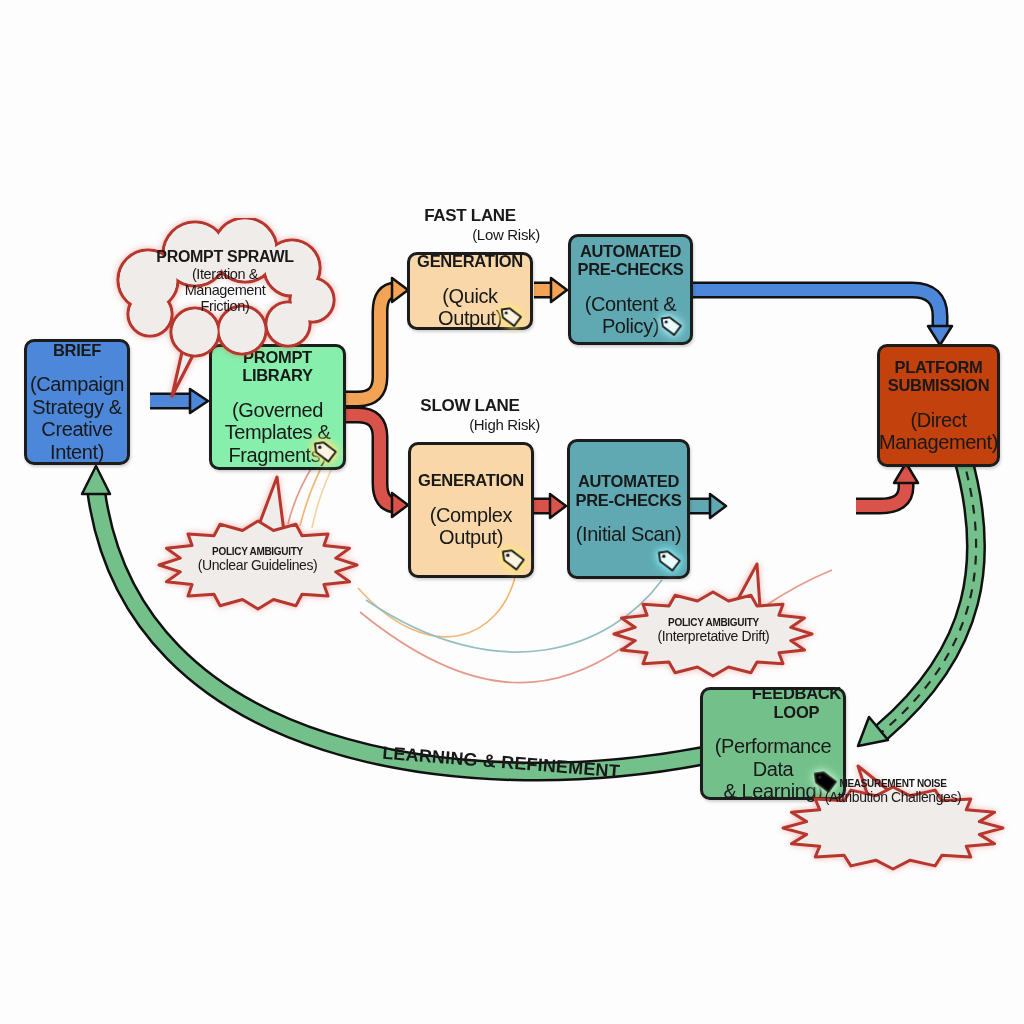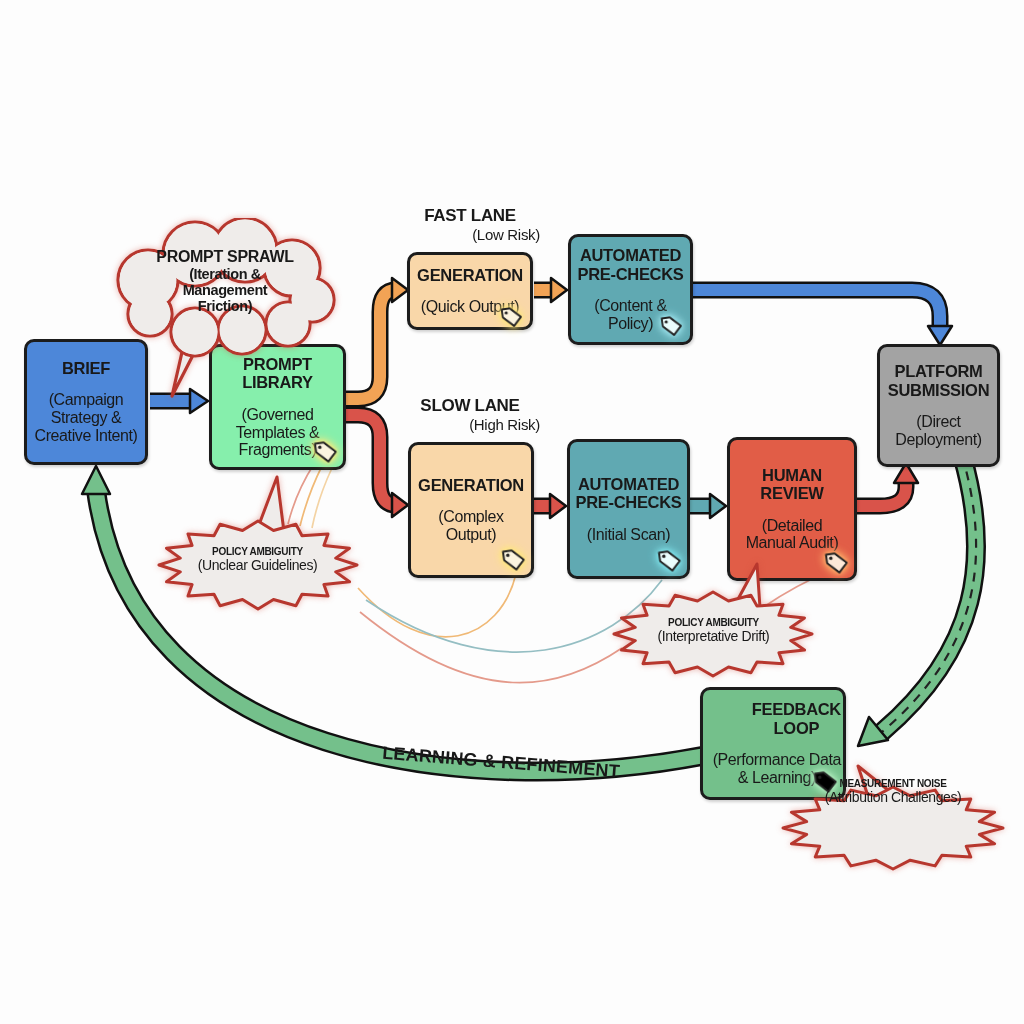--- a/index.html
+++ b/index.html
@@ -5,21 +5,21 @@
   html,body{margin:0;padding:0;background:#fff;}
   .stage{position:relative;width:1024px;height:1024px;background:#fdfdfd;overflow:hidden;
          font-family:"Liberation Sans",sans-serif;color:#191919;}
   .layer{position:absolute;left:0;top:0;}
   
   .node{position:absolute;border:3px solid #1c1c1c;border-radius:10px;
         display:flex;flex-direction:column;align-items:center;justify-content:center;
         text-align:center;box-sizing:border-box;padding:17px 2px;
         box-shadow:1px 2px 3px rgba(0,0,0,.18);}
   .node-title{font-weight:700;font-size:16.5px;line-height:1.12;letter-spacing:-.3px;white-space:pre-line;}
-  .node-sub{font-weight:400;font-size:16px;line-height:1.12;letter-spacing:-.4px;white-space:pre-line;margin-top:14px;}
+  .node-sub{font-weight:400;font-size:20px;line-height:1.12;letter-spacing:-.4px;white-space:pre-line;margin-top:14px;}
   
   .lane{position:absolute;text-align:center;}
   .lane-title{font-weight:700;font-size:17px;letter-spacing:-.3px;}
   .lane-sub{font-weight:400;font-size:15px;letter-spacing:-.3px;text-align:right;}
   
   .callout-text{position:absolute;text-align:center;z-index:6;}
   .callout-title{font-weight:700;font-size:10px;letter-spacing:-.3px;white-space:pre-line;}
   .callout-sub{font-weight:400;font-size:14px;letter-spacing:-.4px;white-space:pre-line;}
   .curve-label{position:absolute;font-weight:700;font-size:18px;letter-spacing:.2px;
                transform:rotate(4.5deg);white-space:nowrap;}
@@ -110,21 +110,21 @@
 
   <div class="lane" style="left:400px;top:206px;width:140px;">
     <div class="lane-title">FAST LANE</div>
     <div class="lane-sub">(Low Risk)</div>
   </div>
   <div class="lane" style="left:400px;top:396px;width:140px;">
     <div class="lane-title">SLOW LANE</div>
     <div class="lane-sub">(High Risk)</div>
   </div>
 
-  <div class="node" style="left: 24px; top: 339px; width: 124px; height: 126px; background: rgb(77, 135, 217);">
+  <div class="node" style="left: 24px; top: 339px; width: 106px; height: 126px; background: rgb(77, 135, 217);">
     <div class="node-title">BRIEF</div>
     <div class="node-sub">(Campaign
 Strategy &amp;
 Creative Intent)</div>
   </div>
 
   <div class="node" style="left: 209px; top: 344px; width: 137px; height: 126px; --glow: #ffe87a; background: #86efac;">
     <div class="node-title">PROMPT
 LIBRARY</div>
     <div class="node-sub">(Governed
@@ -179,38 +179,26 @@
 PRE-CHECKS</div>
     <div class="node-sub">(Initial Scan)</div>
     <span class="tag">
       <svg viewBox="0 0 24 24" width="26" height="26">
           <path d="M3 3 h8 l10 10 -8 8 -10 -10 z" fill="#eafdfd" stroke="#222" stroke-width="1.8" stroke-linejoin="round"></path>
           <circle cx="7" cy="7" r="1.6" fill="#222"></circle>
         </svg>
     </span>
   </div>
 
-  <div class="node" style="left: 727px; top: 437px; width: 130px; height: 144px; --glow: #ffb36b; background: rgb(225, 93, 71);">
-    <div class="node-title">HUMAN
-REVIEW</div>
-    <div class="node-sub">(Detailed
-Manual Audit)</div>
-    <span class="tag">
-      <svg viewBox="0 0 24 24" width="26" height="26">
-          <path d="M3 3 h8 l10 10 -8 8 -10 -10 z" fill="#fde9d8" stroke="#222" stroke-width="1.8" stroke-linejoin="round"></path>
-          <circle cx="7" cy="7" r="1.6" fill="#222"></circle>
-        </svg>
-    </span>
-  </div>
-
-  <div class="node" style="left: 877px; top: 344px; width: 123px; height: 123px; background: #a3a3a3;">
+
+  <div class="node" style="left: 877px; top: 344px; width: 123px; height: 123px; background: #c2410c;">
     <div class="node-title">PLATFORM
 SUBMISSION</div>
     <div class="node-sub">(Direct
-Deployment)</div>
+Management)</div>
   </div>
 
   <div class="node" style="left: 700px; top: 687px; width: 146px; height: 113px; --glow: #b5f0c2; background: rgb(116, 192, 139); align-items: flex-end;">
     <div class="node-title">FEEDBACK
 LOOP</div>
     <div class="node-sub">(Performance Data
 &amp; Learning)</div>
     <span class="tag">
       <svg viewBox="0 0 24 24" width="26" height="26">
           <path d="M3 3 h8 l10 10 -8 8 -10 -10 z" fill="#e8fbе0" stroke="#222" stroke-width="1.8" stroke-linejoin="round"></path>
@@ -257,21 +245,21 @@
     <polygon class="burst" fill="#efecea" stroke="#b7372e" stroke-width="3" stroke-linejoin="round" points="103.0,36.0 118.5,45.0 140.9,39.2 147.0,50.1 173.0,48.3 168.9,59.3 194.5,61.9 180.7,71.4 202.0,78.0 180.7,84.6 194.5,94.1 168.9,96.7 173.0,107.7 147.0,105.9 140.9,116.8 118.5,111.0 103.0,120.0 87.5,111.0 65.1,116.8 59.0,105.9 33.0,107.7 37.1,96.7 11.5,94.1 25.3,84.6 4.0,78.0 25.3,71.4 11.5,61.9 37.1,59.3 33.0,48.3 59.0,50.1 65.1,39.2 87.5,45.0"></polygon>
   </svg>
 
   <svg class="bubsvg" style="left:778px;top:758px;" width="234" height="116" viewBox="0 0 234 116">
     <polygon points="92,44 120,40 80,8" fill="#efecea" stroke="#b7372e" stroke-width="3" stroke-linejoin="round"></polygon>
     <polygon class="burst" fill="#efecea" stroke="#b7372e" stroke-width="3" stroke-linejoin="round" points="115.0,29.0 132.2,37.8 157.1,32.1 163.9,42.7 192.8,41.0 188.2,51.8 216.6,54.3 201.3,63.6 225.0,70.0 201.3,76.4 216.6,85.7 188.2,88.2 192.8,99.0 163.9,97.3 157.1,107.9 132.2,102.2 115.0,111.0 97.8,102.2 72.9,107.9 66.1,97.3 37.2,99.0 41.8,88.2 13.4,85.7 28.7,76.4 5.0,70.0 28.7,63.6 13.4,54.3 41.8,51.8 37.2,41.0 66.1,42.7 72.9,32.1 97.8,37.8"></polygon>
   </svg>
 
   <div class="callout-text" style="left:125px;top:248px;width:200px;">
     <div class="callout-title" style="font-size:16px;">PROMPT SPRAWL</div>
-    <div class="callout-sub" style="font-size:14.5px;font-weight:bold;">(Iteration &amp;
+    <div class="callout-sub" style="font-size:14.5px;">(Iteration &amp;
 Management
 Friction)</div>
   </div>
 
   <div class="callout-text" style="left:160px;top:546px;width:195px;">
     <div class="callout-title">POLICY AMBIGUITY</div>
     <div class="callout-sub">(Unclear Guidelines)</div>
   </div>
 
   <div class="callout-text" style="left:616px;top:617px;width:195px;">

